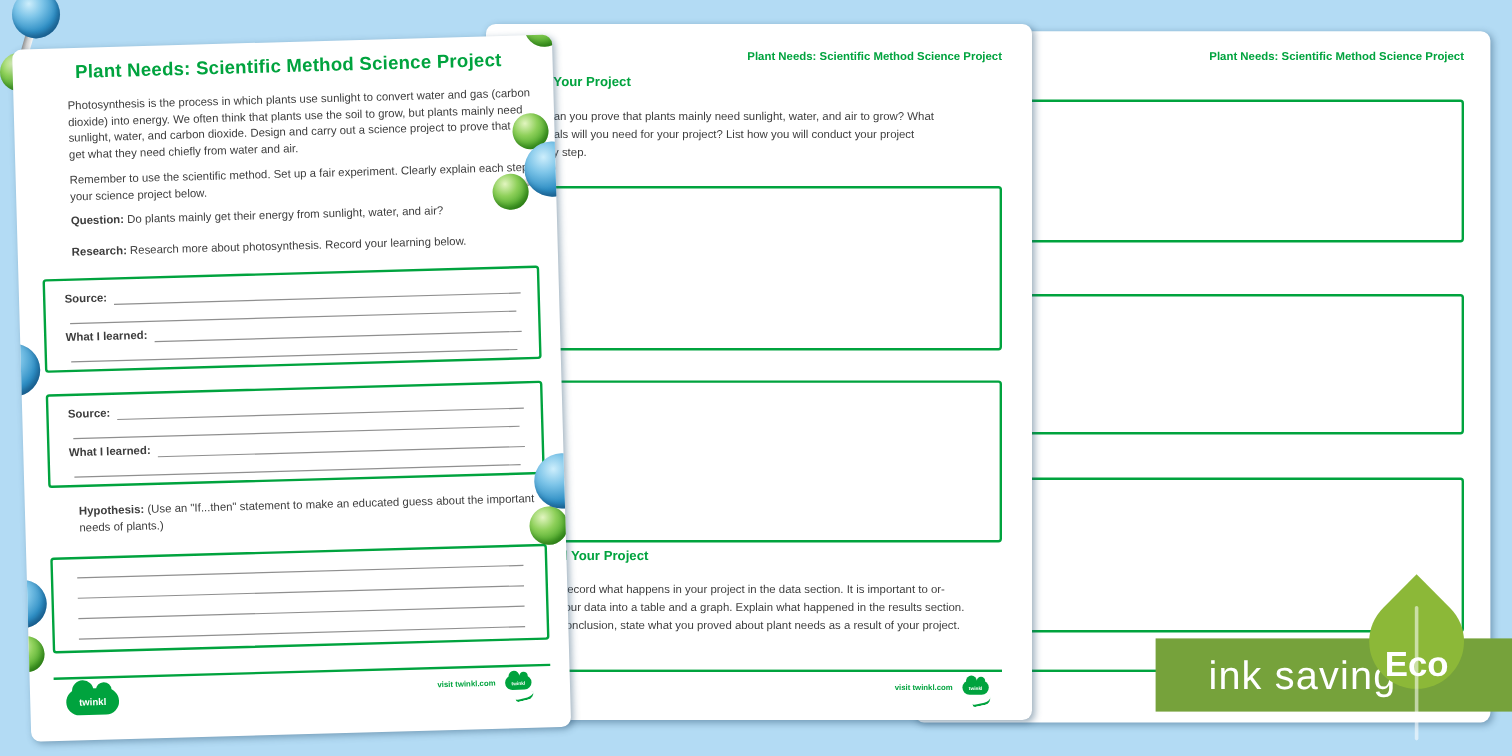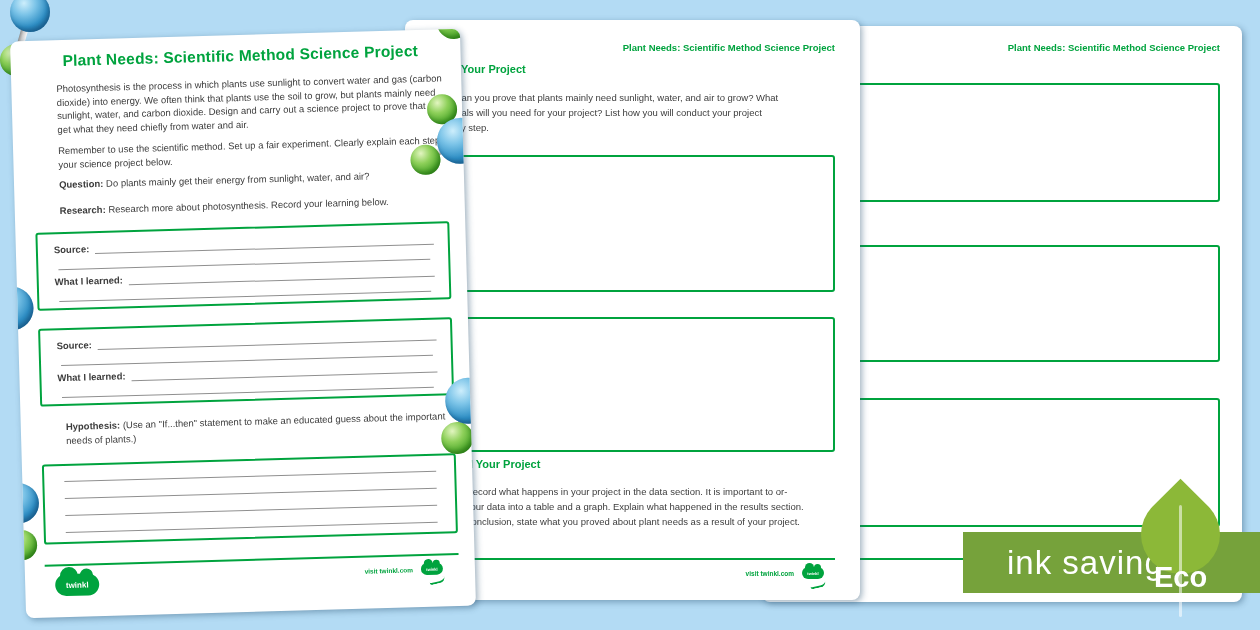--- a/index.html
+++ b/index.html
@@ -59,21 +59,21 @@
     background:linear-gradient(180deg,#f6f6f6,#cfcfcf 55%,#909090); }
 
   
   #badge-band { position:absolute; left:963px; top:532px; width:297px; height:61px;
     background:#76a23b; z-index:20; display:flex; align-items:center; }
   #badge-band .ink { color:#fff; font-size:33px; padding-left:44px; letter-spacing:1px; }
   #leaf { position:absolute; left:1141px; top:495px; width:79px; height:79px;
     background:#8cb838; border-radius:0 50% 50% 50%; transform:rotate(45deg); z-index:21; }
   #leaf-stem { position:absolute; left:1179px; top:505px; width:3px; height:112px;
     background:rgba(255,255,255,.55); border-radius:2px; z-index:22; }
-  #eco-label { position:absolute; left:1141px; top:561px; width:79px; text-align:center;
+  #eco-label { position:absolute; left:1141px; top:538px; width:79px; text-align:center;
     color:#fff; font-size:29px; font-weight:bold; z-index:23; }
 </style>
 </head>
 <body>
 
 <div style="position:absolute; left:0; top:0; width:70px; height:90px; z-index:2;">
   <div class="stick" style="left:0px; top:32px; width:46px; transform:rotate(106deg);"></div>
   <div class="atom atom-blue" style="left:10px; top:-8px; width:40px; height:40px;"></div>
   <div class="atom atom-green" style="left:0px; top:44px; width:32px; height:32px;"></div>
 </div>

